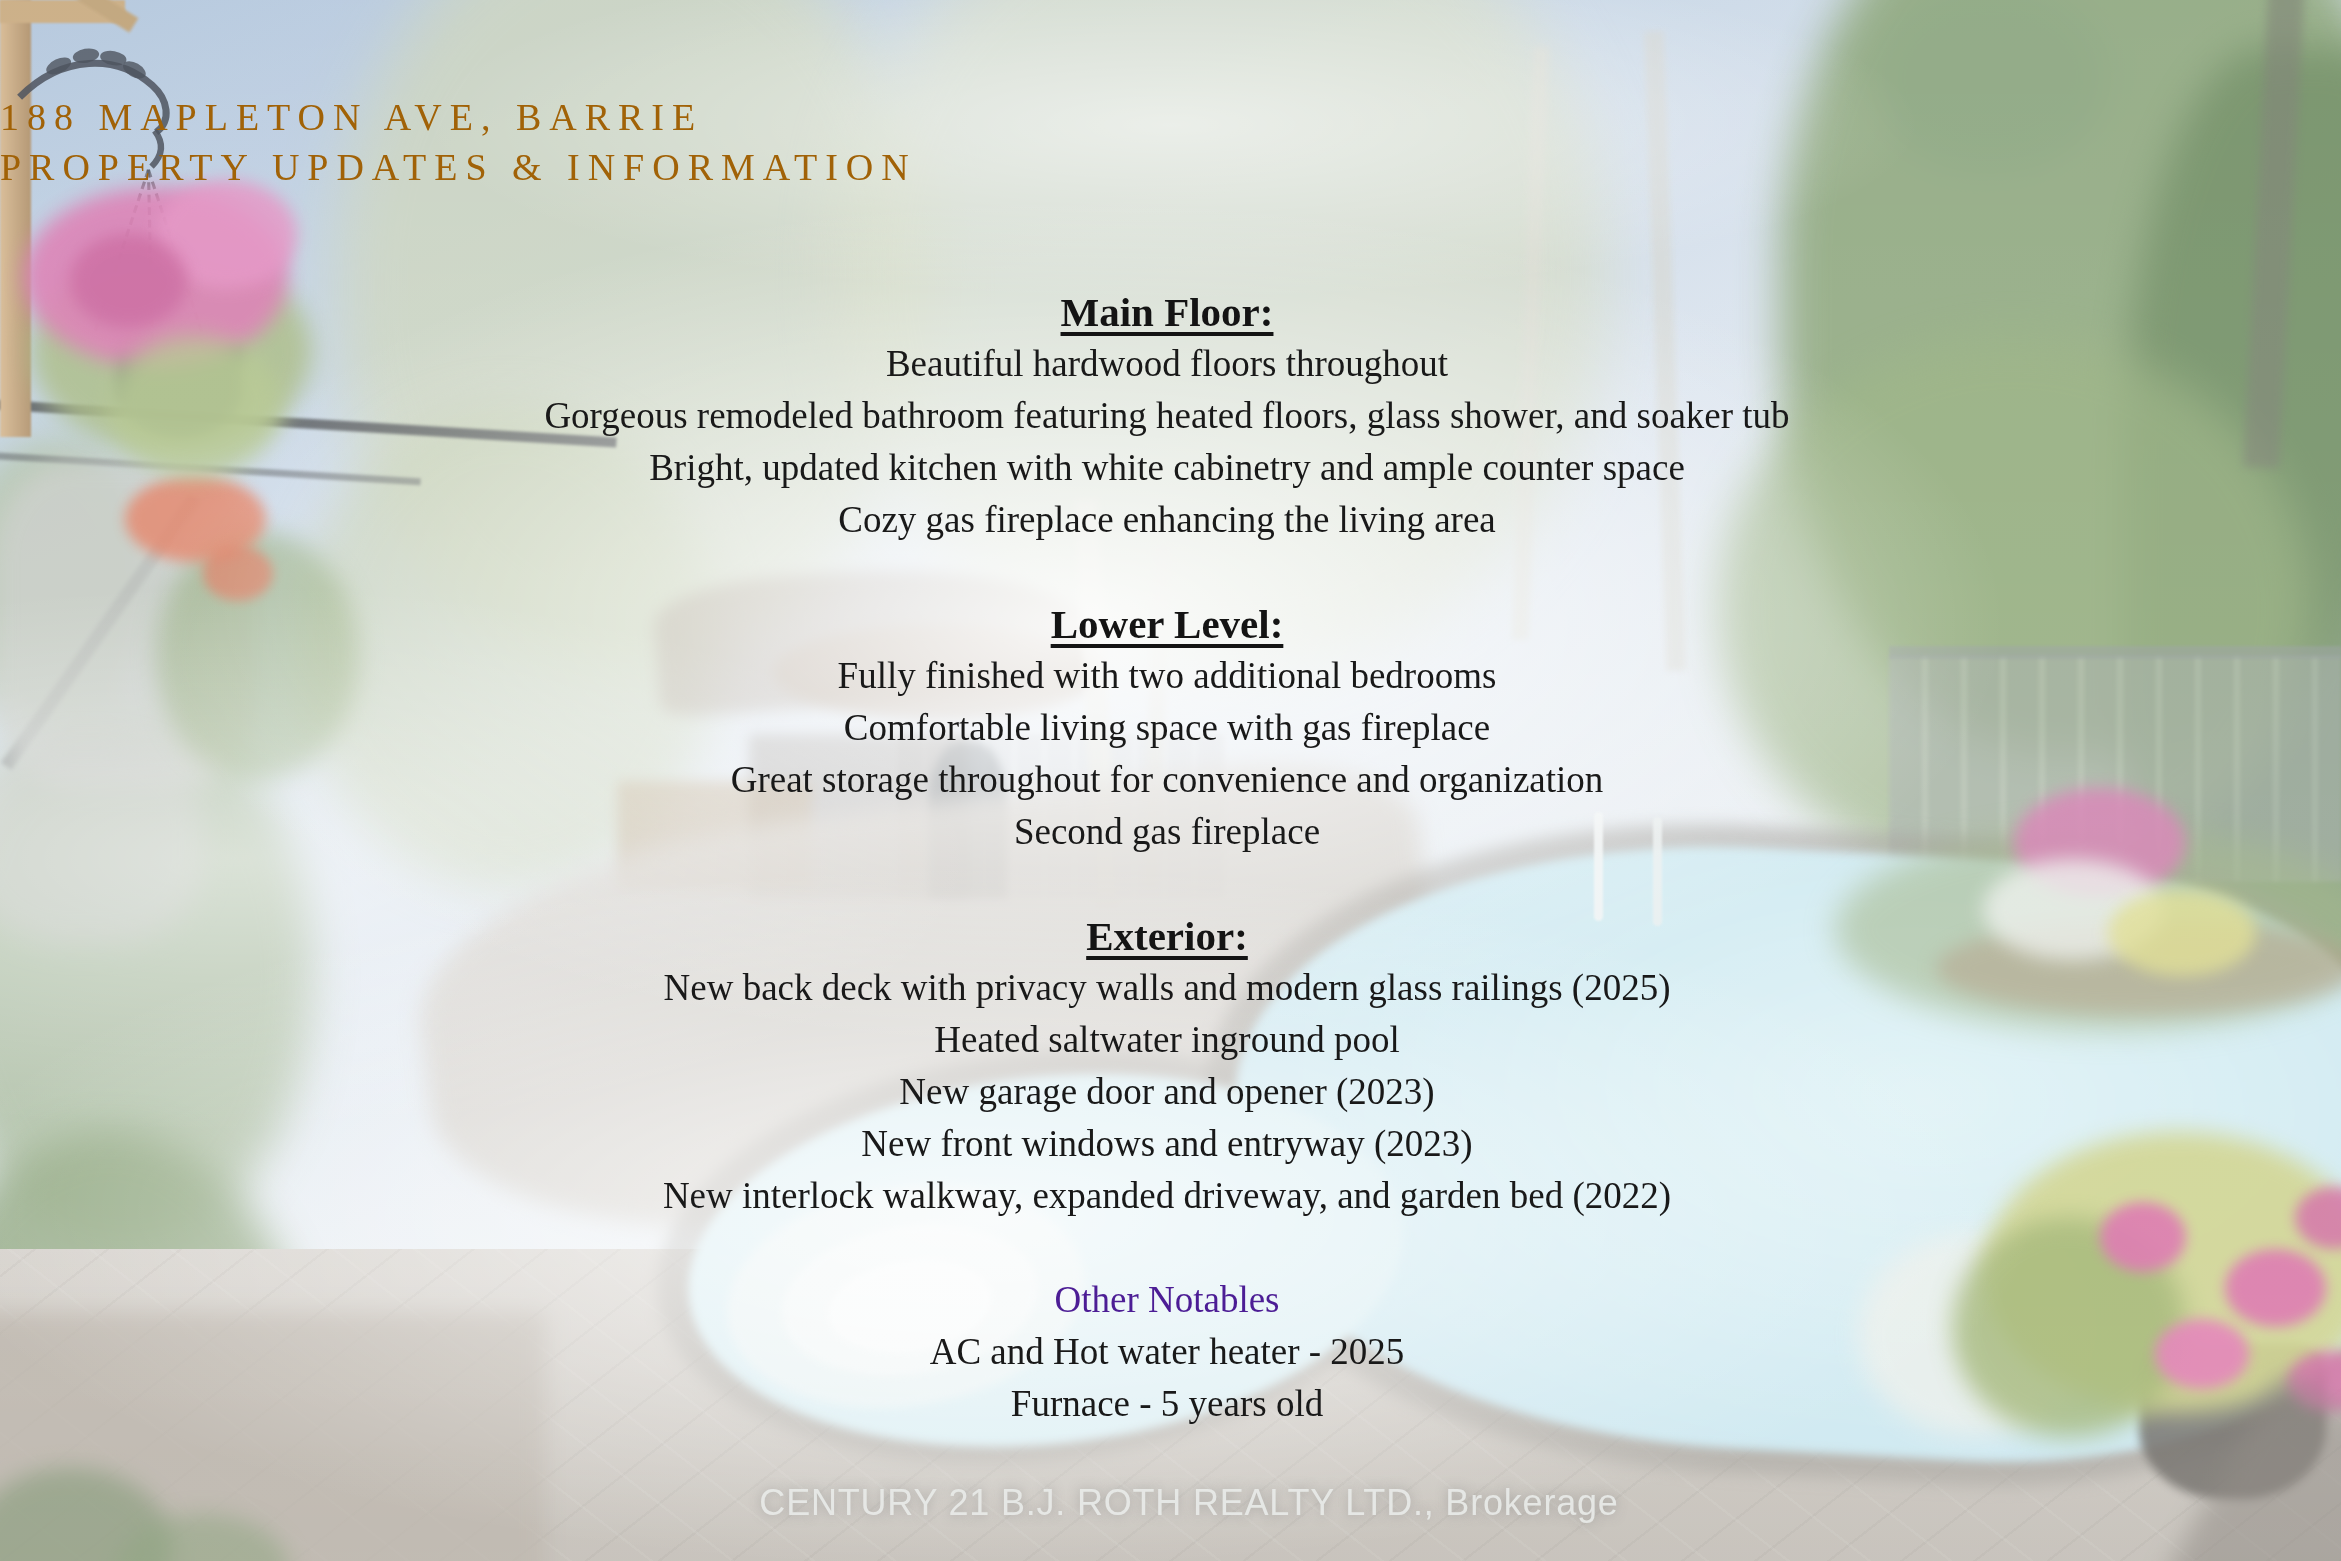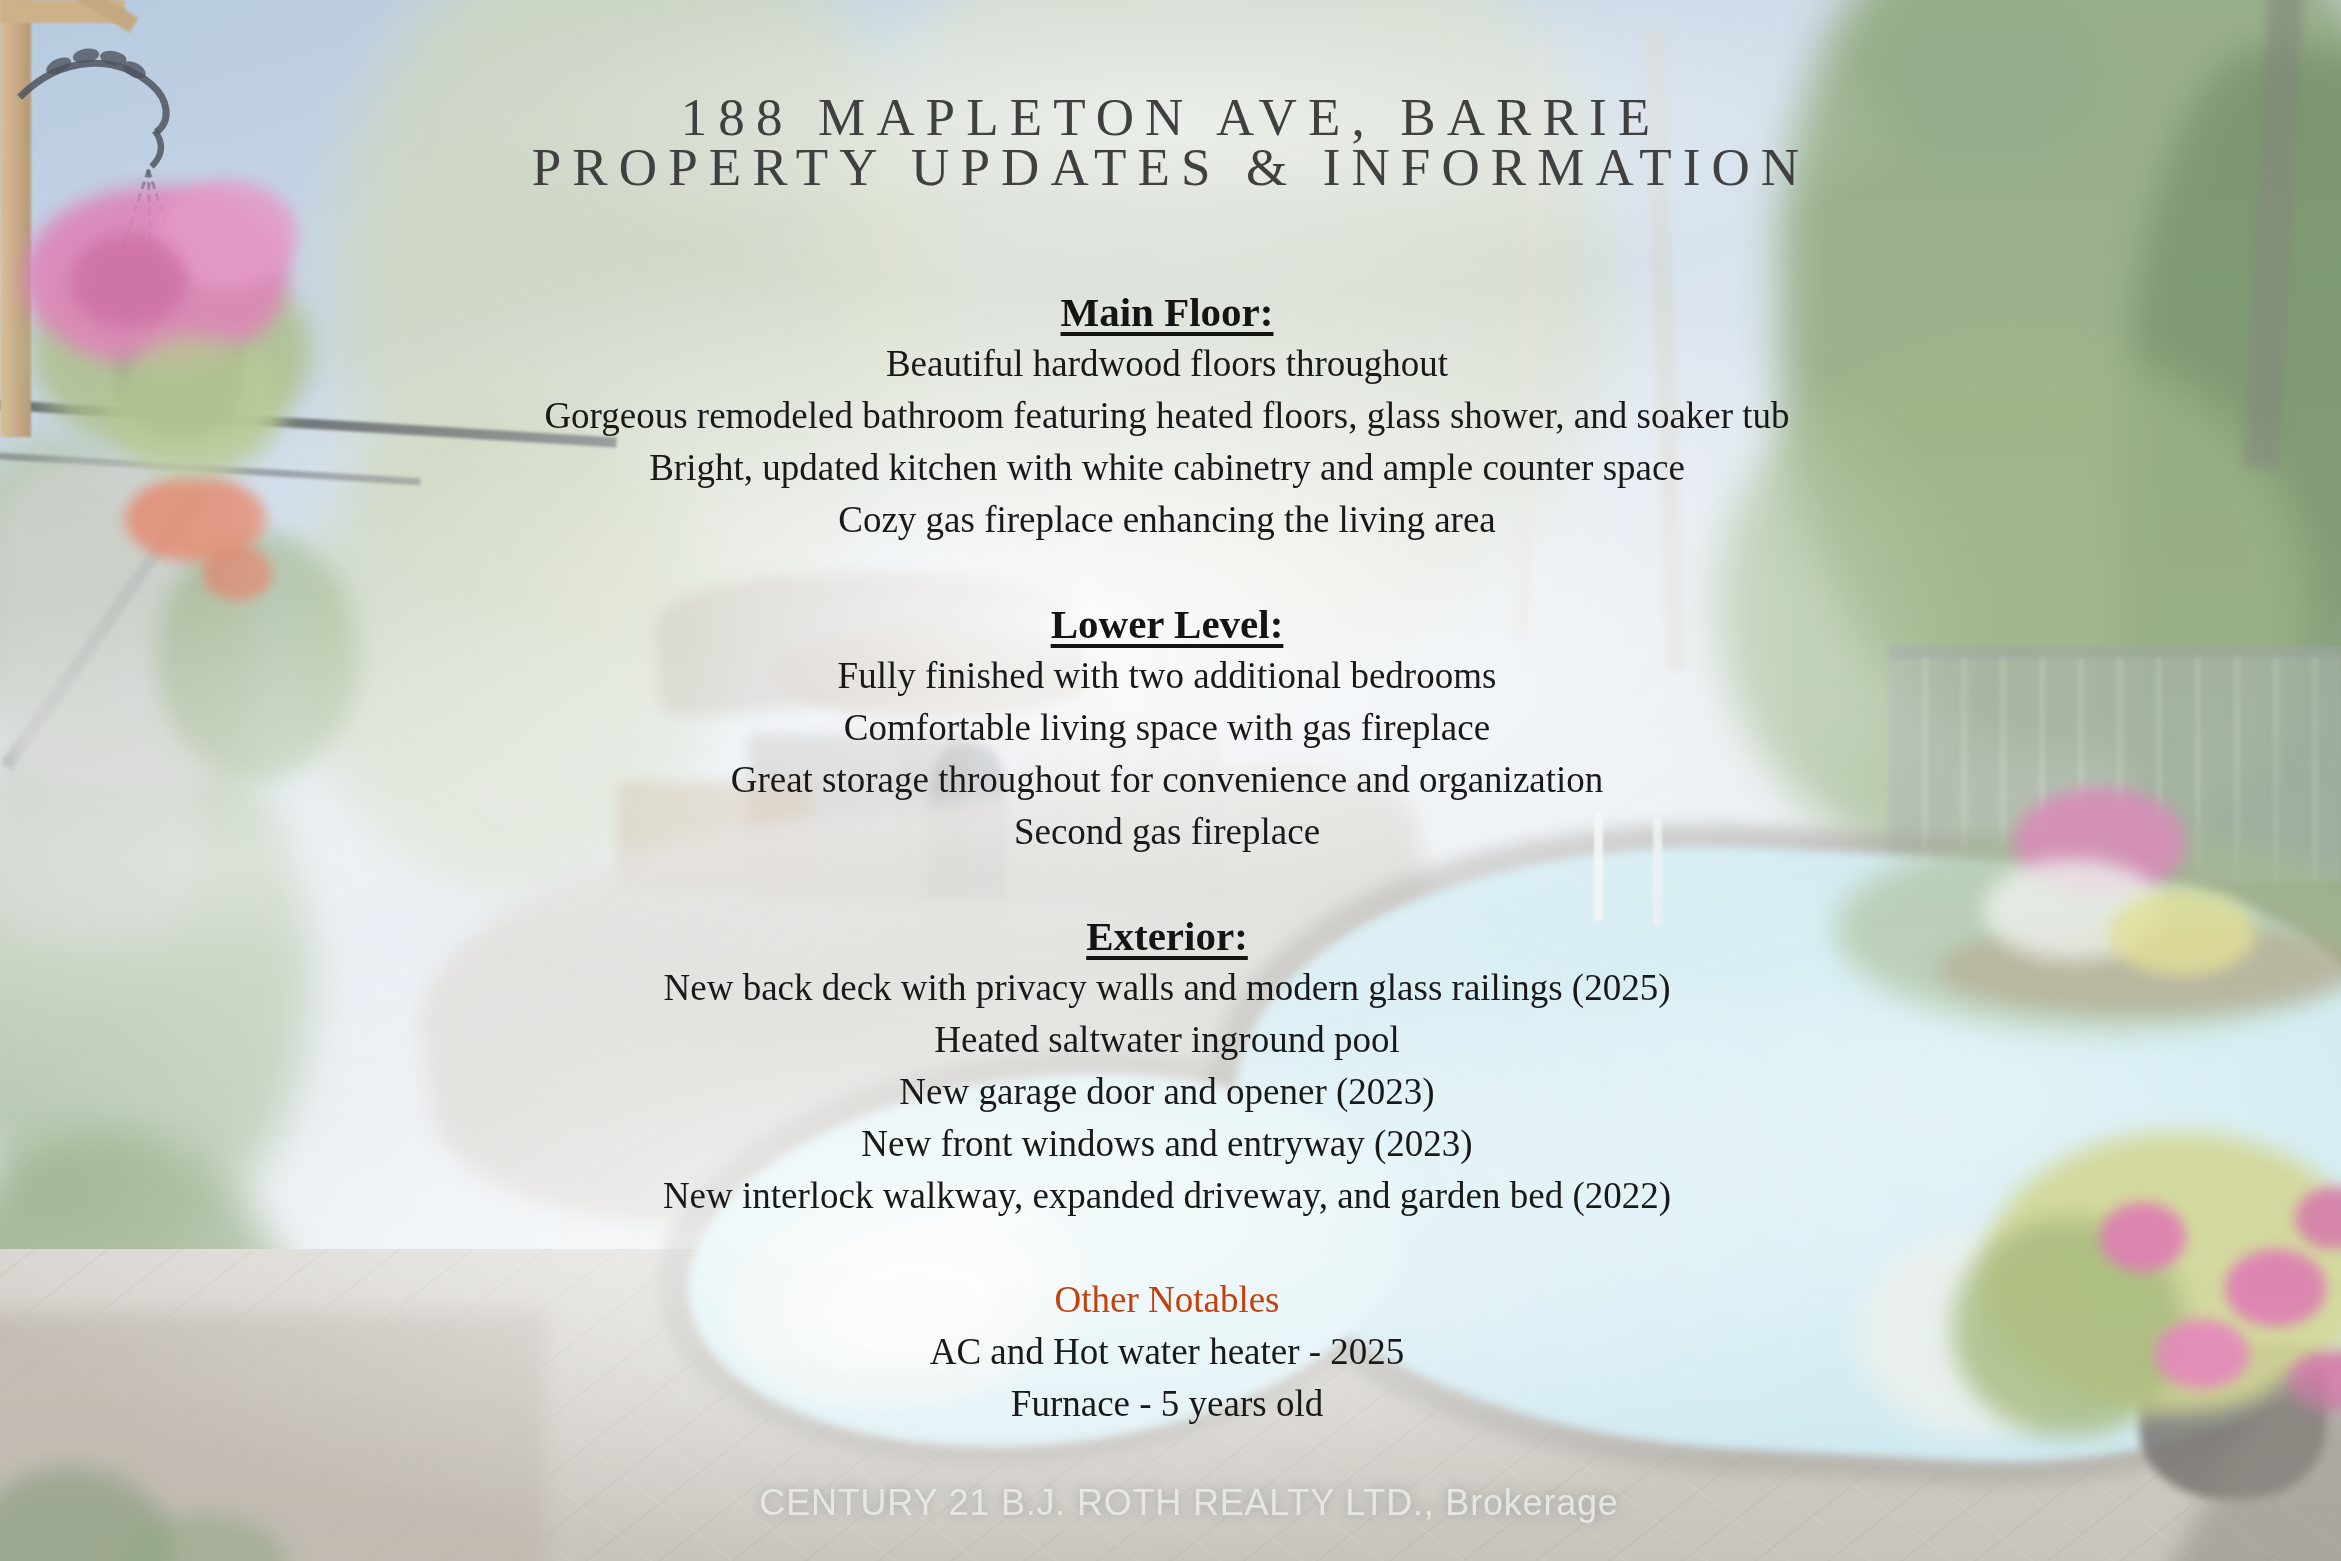--- a/index.html
+++ b/index.html
@@ -90,25 +90,25 @@
   .grass-bl2{left:117px;top:1514px;width:172px;height:109px;background:#6b8858;opacity:.55;border-radius:50%;filter:blur(11px);}
 
   .haze{inset:0;background:
     radial-gradient(ellipse 55% 38% at 46% 40%,rgba(255,255,255,.9),rgba(255,255,255,0) 72%),
     radial-gradient(ellipse 60% 30% at 42% 78%,rgba(255,255,255,.75),rgba(255,255,255,0) 75%),
     radial-gradient(ellipse 45% 25% at 10% 55%,rgba(255,255,255,.5),rgba(255,255,255,0) 70%),
     radial-gradient(ellipse 40% 14% at 50% 8%,rgba(255,255,255,.55),rgba(255,255,255,0) 80%),
     linear-gradient(180deg,rgba(255,255,255,.16),rgba(255,255,255,.26));}
 
   
-  .title{left:0;right:0;top:92px;text-align:center;color:#404040;font-size:53px;line-height:50px;letter-spacing:.21em;font-weight:400;}
+  .title{left:0;right:0;top:92px;text-align:left;color:#a16207;font-size:38px;line-height:50px;letter-spacing:.21em;font-weight:400;}
   .column{left:0;right:0;top:286px;text-align:center;font-size:37px;line-height:52px;color:#191919;}
   .column section{margin:0 8px 52px 0;}
   .sec-heading{margin:0;font-size:41px;line-height:52px;font-weight:700;text-decoration:underline;text-decoration-thickness:3.9px;text-underline-offset:5.5px;color:#141414;}
-  .sec-heading.plain{font-size:37px;font-weight:400;text-decoration:none;color:#c2410c;}
+  .sec-heading.plain{font-size:37px;font-weight:400;text-decoration:none;color:#4c1d95;}
   .column p{margin:0;}
   .footer{left:0;right:0;top:1482px;text-align:center;font-family:"Liberation Sans",sans-serif;font-size:36px;letter-spacing:0.8px;color:rgba(232,234,232,.92);text-shadow:0 0 11px rgba(120,120,120,.5);margin-left:36px;}
 </style>
 </head>
 <body>
 
 <div id="canvas">
 
   <div class="s sky"></div>
   <div class="s t-left"></div>

